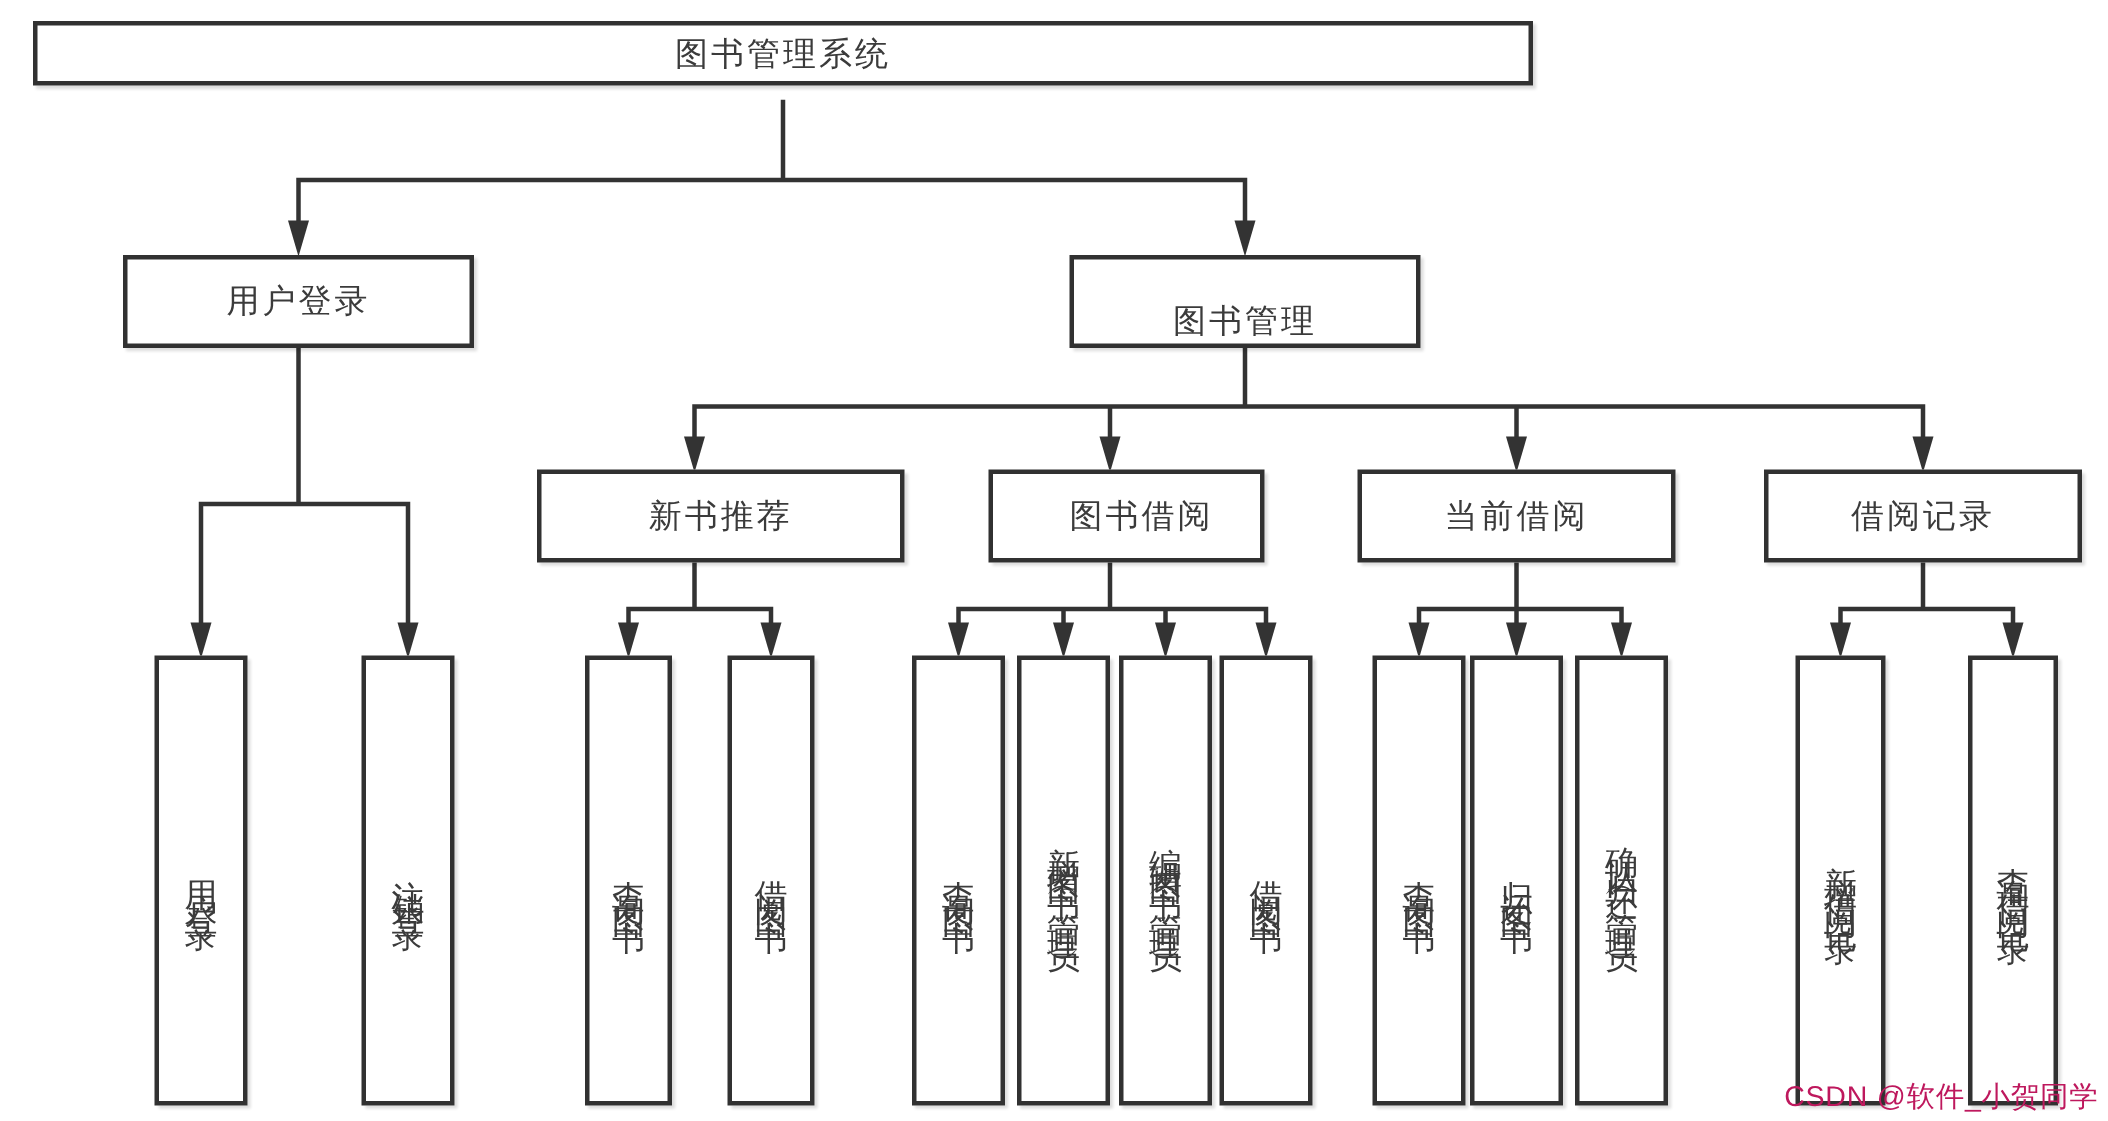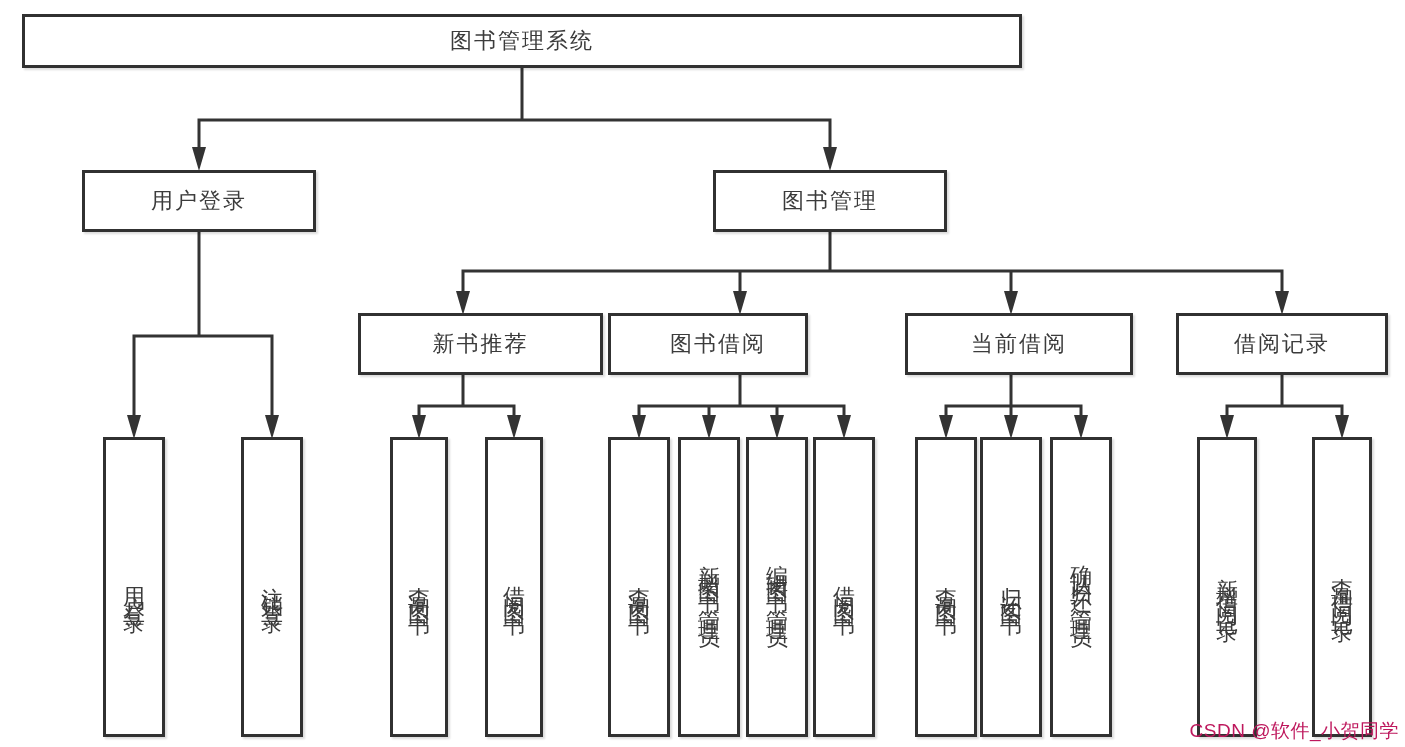--- a/index.html
+++ b/index.html
@@ -77,38 +77,38 @@
       <polygon points="777,439 770,415 784,415"></polygon>
       <polygon points="844,439 837,415 851,415"></polygon>
       <polygon points="946,439 939,415 953,415"></polygon>
       <polygon points="1011,439 1004,415 1018,415"></polygon>
       <polygon points="1081,439 1074,415 1088,415"></polygon>
       <polygon points="1227,439 1220,415 1234,415"></polygon>
       <polygon points="1342,439 1335,415 1349,415"></polygon>
     </g>
   </svg>
 
-  <div class="node h-node" style="left:22px; top:14px; width:1000px; height:54px;justify-content:center;">
+  <div class="node h-node" style="left:22px; top:14px; width:1000px; height:43px;justify-content:center;">
     <span>图书管理系统</span>
   </div>
 
   <div class="node h-node" style="left:82px; top:170px; width:234px; height:62px;">
     <span>用户登录</span>
   </div>
-  <div class="node h-node" style="left:713px; top:170px; width:234px; height:62px;">
+  <div class="node h-node" style="left:713px; top:170px; width:234px; height:62px;align-items:flex-end;">
     <span>图书管理</span>
   </div>
 
   <div class="node h-node" style="left:358px; top:313px; width:245px; height:62px;">
     <span>新书推荐</span>
   </div>
-  <div class="node h-node" style="left:608px; top:313px; width:200px; height:62px;padding-left:20px;">
+  <div class="node h-node" style="left:659px; top:313px; width:184px; height:62px;padding-left:20px;">
     <span>图书借阅</span>
   </div>
-  <div class="node h-node" style="left:905px; top:313px; width:228px; height:62px;">
+  <div class="node h-node" style="left:905px; top:313px; width:212px; height:62px;">
     <span>当前借阅</span>
   </div>
   <div class="node h-node" style="left:1176px; top:313px; width:212px; height:62px;">
     <span>借阅记录</span>
   </div>
 
   <div class="node leaf" style="left:103px; top:437px; width:62px; height:300px;">
     <span class="v-label">用户登录</span>
   </div>
   <div class="node leaf" style="left:241px; top:437px; width:62px; height:300px;">

